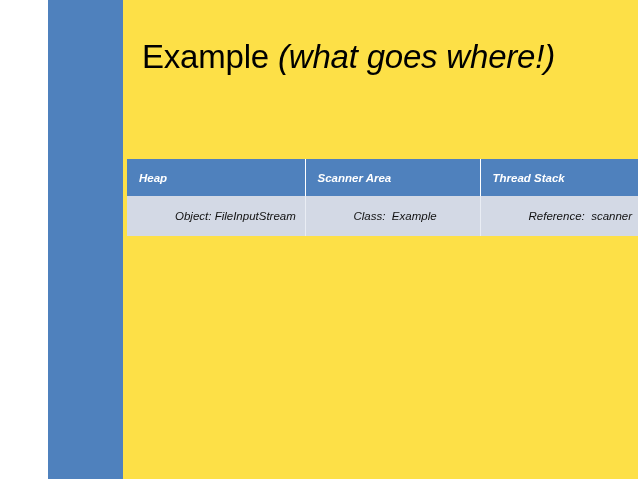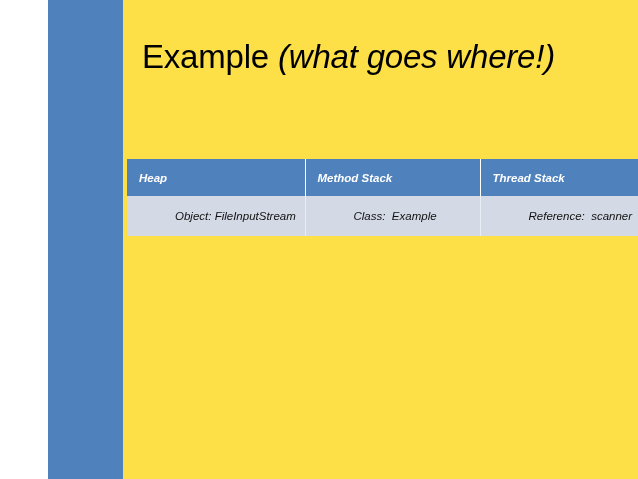--- a/index.html
+++ b/index.html
@@ -105,21 +105,21 @@
 
   <table id="content-table">
     <colgroup>
       <col class="c1">
       <col class="c2">
       <col class="c3">
     </colgroup>
     <thead>
       <tr>
         <th>Heap</th>
-        <th>Method Stack</th>
+        <th>Scanner Area</th>
         <th>Thread Stack</th>
       </tr>
     </thead>
     <tbody>
       <tr class="row-dark">
         <td>Object: FileInputStream</td>
         <td>Class:  Example</td>
         <td>Reference:  scanner</td>
       </tr>
     </tbody>

